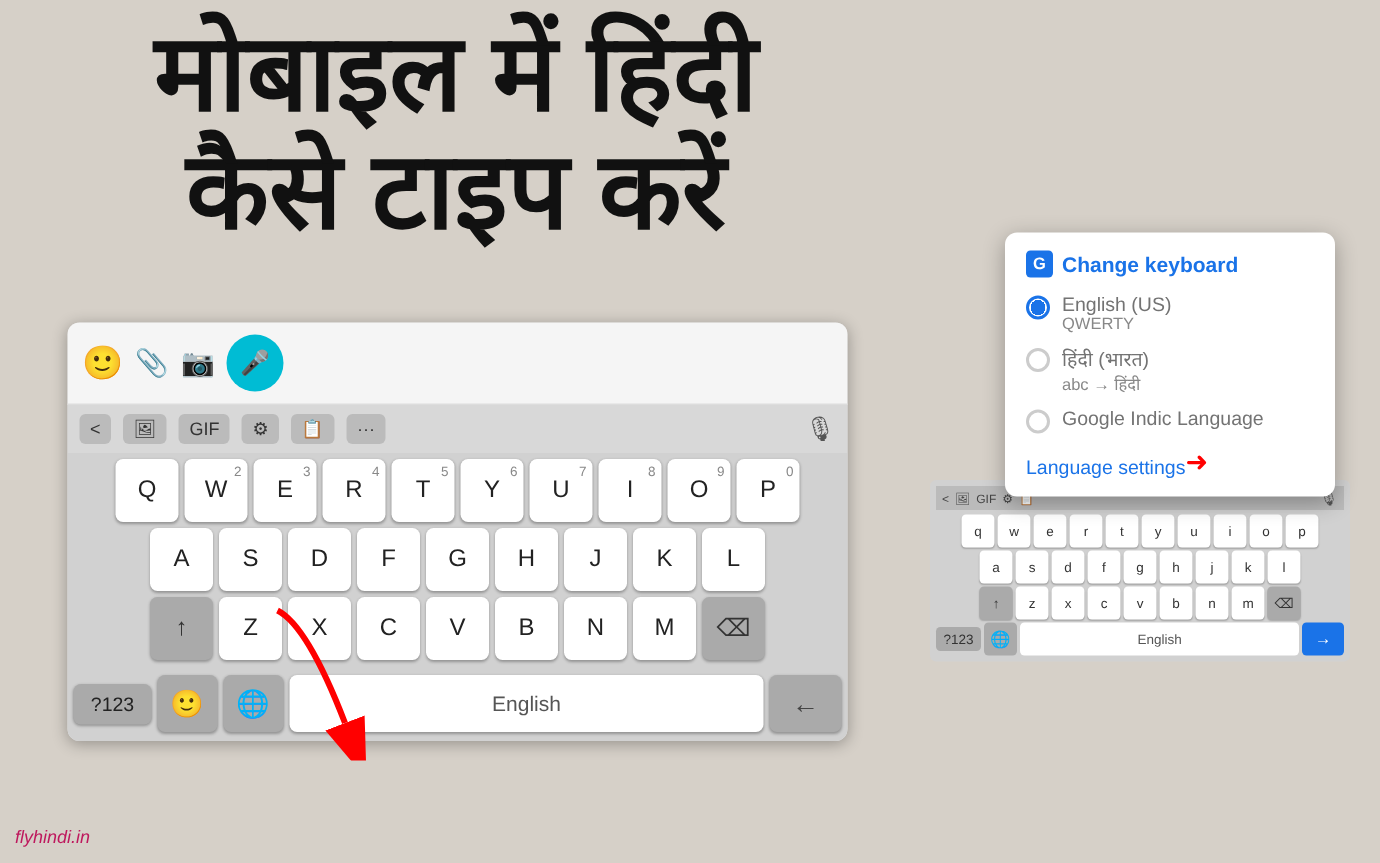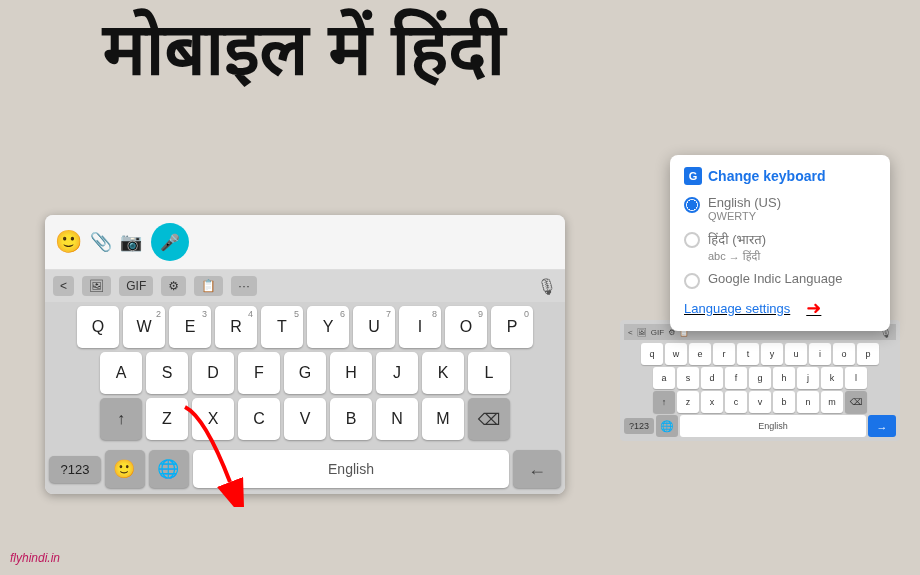--- a/index.html
+++ b/index.html
@@ -366,20 +366,21 @@
       font-size: 12px;
       color: #be185d;
       font-style: italic;
     }
   </style>
 </head>
 <body>
 
 <div class="title-area">
   <div class="title-text">मोबाइल में हिंदी</div>
+  <div class="title-text">कैसे टाइप करें</div>
 </div>
 
 <div class="keyboard-mockup">
 
   <div class="msg-bar">
     <span class="emoji-icon">🙂</span>
     <span class="attachment-icon">📎</span>
     <span class="camera-icon">📷</span>
     <div class="mic-btn">🎤</div>
   </div>
@@ -473,21 +474,21 @@
         <div class="option-text">हिंदी (भारत)</div>
         <div class="option-sub">abc → हिंदी</div>
       </div>
     </div>
     <div class="popup-option">
       <div class="radio-circle"></div>
       <div>
         <div class="option-text">Google Indic Language</div>
       </div>
     </div>
-    <div style="display:flex; align-items:flex-start; gap:16px; margin-top:4px;text-decoration:underline;">
+    <div style="display:flex; align-items:flex-end; gap:0; margin-top:4px;">
       <span class="lang-settings">Language settings</span>
       <span style="color:red; font-size:18px;">➜</span>
     </div>
   </div>
 
   <div class="small-keyboard">
 
     <div style="background:#bbb; height:16px; display:flex; align-items:center; padding:0 4px; margin-bottom:3px; gap:4px;">
       <span style="font-size:8px; color:#444;">&lt;</span>
       <span style="font-size:8px; color:#444;">🖼</span>

